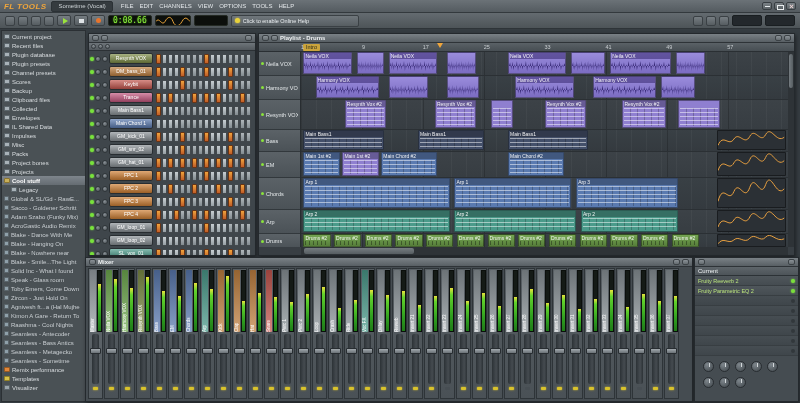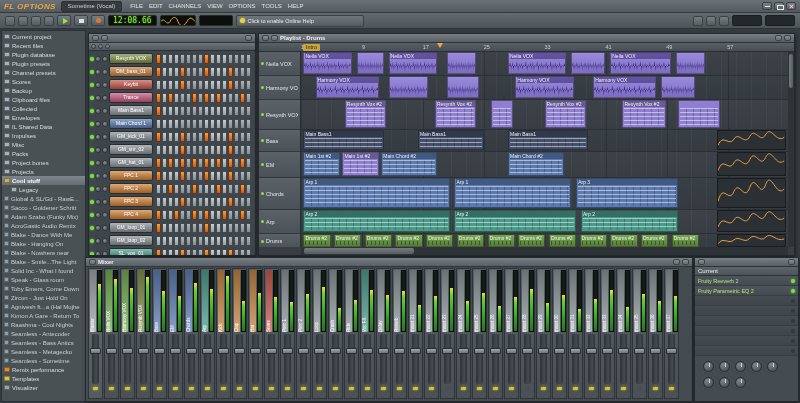--- a/index.html
+++ b/index.html
@@ -137,21 +137,21 @@
   #fx-knob-area{display:flex;flex-wrap:wrap;gap:5px;padding:5px 8px}
   .fx-knob{width:11px;height:11px;border-radius:50%;background:radial-gradient(circle at 35% 30%,#7e868c,#3f464b);border:1px solid #282d31;position:relative}
   .fx-knob::after{content:"";position:absolute;left:5px;top:1px;width:1px;height:4px;background:#d2d7da}
 </style>
 </head>
 <body>
 
 <div id="app">
 
   <div id="menubar">
-    <span id="logo">FL OPTIONS</span>
+    <span id="logo">FL TOOLS</span>
     <span id="wtitle">Sometime (Vocal)</span>
     <nav style="display:flex">
         <span class="menu-item">FILE</span>
         <span class="menu-item">EDIT</span>
         <span class="menu-item">CHANNELS</span>
         <span class="menu-item">VIEW</span>
         <span class="menu-item">OPTIONS</span>
         <span class="menu-item">TOOLS</span>
         <span class="menu-item">HELP</span>
       </nav>
@@ -163,21 +163,21 @@
   </div>
 
   <div id="toolbar">
     <span class="tbtn"></span>
     <span class="tbtn"></span>
     <span class="tbtn"></span>
     <span class="tbtn"></span>
     <span class="tr-btn tr-play"></span>
     <span class="tr-btn tr-stop"></span>
     <span class="tr-btn tr-rec"></span>
-    <span class="lcd">12:08.66</span>
+    <span class="lcd">0:08.66</span>
     <span id="scope"><svg viewBox="0 0 34 11" width="34" height="11">
           <path d="M0,5.5 C3,0 6,11 9,5.5 S15,0 17,5.5 S23,11 26,5.5 S31,2 34,5.5" stroke="#e8a43c" fill="none" stroke-width="1"></path>
         </svg></span>
     <span class="lcd blank"></span>
     <span id="hintbox">
         <i id="hintbulb"></i>
         <span>Click to enable Online Help</span>
       </span>
     <span class="spacer"></span>
     <span class="tbtn"></span>

